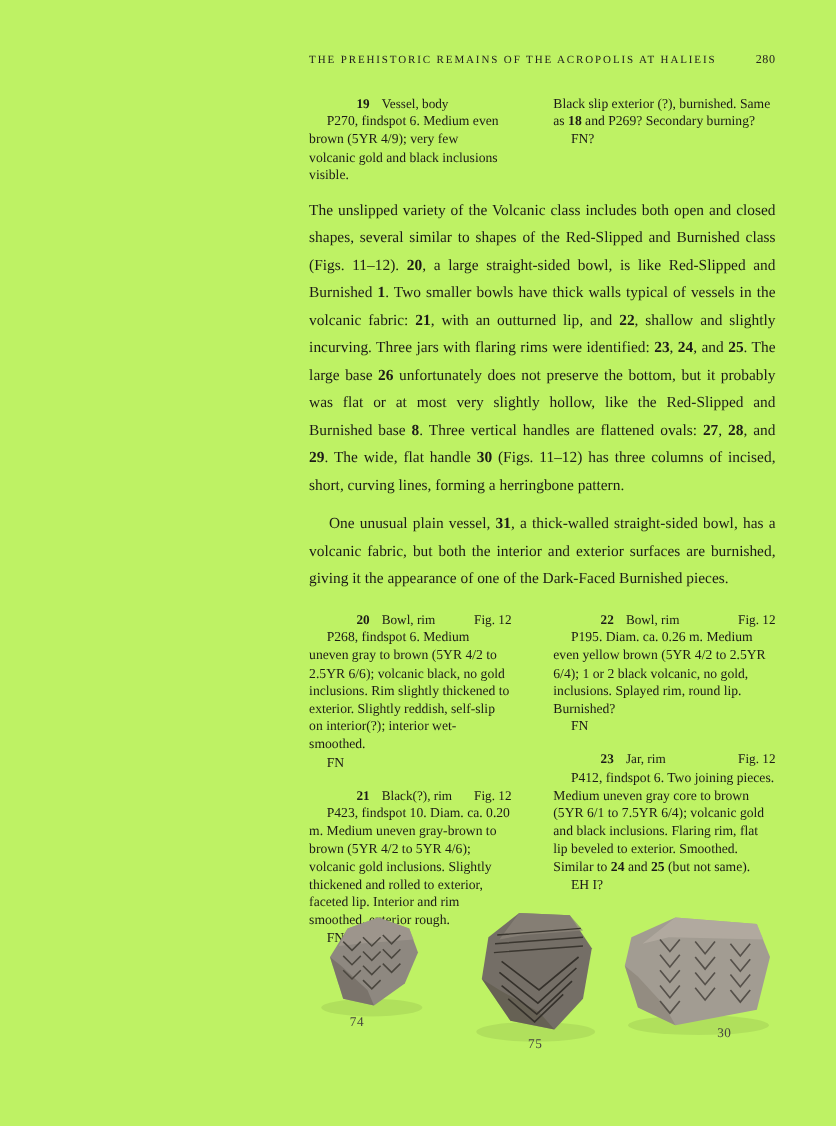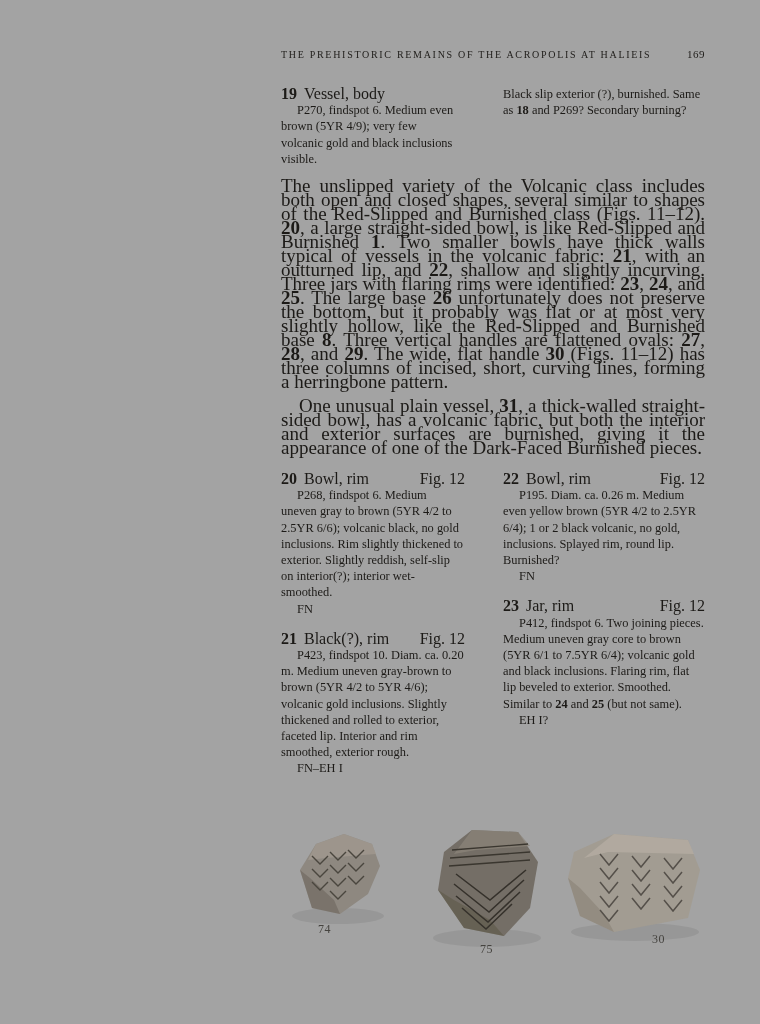--- a/index.html
+++ b/index.html
@@ -5,41 +5,41 @@
   * { margin:0; padding:0; box-sizing:border-box; }
   html,body { width:760px; height:1024px; }
   body {
     background:#e8e8e8;
     font-family:"Liberation Serif", serif;
     color:#1c1a17;
   }
   .page {
     position:relative;
     width:760px; height:1024px;
-    background:#a3a3a3;
+    background:#bef264;
     overflow:hidden;
   }
 
   
   .main-col {
     position:absolute; left:281px; top:48px; width:424px;
   }
   .running-header {
     display:flex; justify-content:space-between; align-items:baseline;
     font-size:10px; letter-spacing:1.7px; line-height:13px;
     color:#23211e;
   }
   .rh-page { letter-spacing:0.5px; font-size:11px; }
 
   .row { display:flex; justify-content:space-between; }
   .e19-row { margin-top:25px; }
   .e19-left  { width:180px; }
   .e19-right { width:202px; }
 
-  .e-head { display:flex; font-size:16px; line-height:16.2px; }
+  .e-head { display:flex; font-size:12px; line-height:16.2px;margin-left:43px; }
   .e-num  { font-weight:bold; min-width:23px; }
   .e-title{ flex:1; }
   .e-fig  { }
   .e-body {
     font-size:12.4px; line-height:16.2px;
     text-indent:16px; text-align:left;
   }
   .e-body.noindent { text-indent:0; }
   .e-date { font-size:12.4px; line-height:16.2px; padding-left:16px; }
 
@@ -47,21 +47,21 @@
     margin-top:26px;
     font-size:15px; font-weight:normal;
     font-variant:small-caps;
     letter-spacing:1.6px;
     line-height:21px;
     color:#1c1a17;
   }
 
   .para {
     margin-top:12px;
-    font-size:19px; line-height:14px;
+    font-size:14px; line-height:25px;
     text-align:justify;
   }
   .para.indent { text-indent:18px; margin-top:10px; }
   .b { font-weight:bold; }
 
   .catalog-row { margin-top:16px; }
   .cat-left  { width:184px; }
   .cat-right { width:202px; }
   .entry + .entry { margin-top:14px; }
 
@@ -85,33 +85,34 @@
 </style>
 </head>
 <body>
 
 <div class="page">
 
   <div class="main-col">
 
     <div class="running-header">
       <span class="rh-title">THE PREHISTORIC REMAINS OF THE ACROPOLIS AT HALIEIS</span>
-      <span class="rh-page">169</span>
+      <span class="rh-page">280</span>
     </div>
 
     <div class="row e19-row">
       <div class="e19-left">
         <div class="e-head">
           <span class="e-num">19</span>
           <span class="e-title">Vessel, body</span>
         </div>
         <p class="e-body"><span>P270, findspot 6. Medium even brown (5YR 4/9); very few volcanic gold and black inclusions visible.</span></p>
       </div>
       <div class="e19-right">
         <p class="e-body noindent"><span>Black slip exterior (?), burnished. Same as </span><span class="b">18</span><span> and P269? Secondary burning?</span></p>
+        <div class="e-date">FN?</div>
       </div>
     </div>
 
 
     <p class="para"><span>The unslipped variety of the Volcanic class includes both open and closed shapes, several similar to shapes of the Red-Slipped and Burnished class (Figs. 11–12). </span><span class="b">20</span><span>, a large straight-sided bowl, is like Red-Slipped and Burnished </span><span class="b">1</span><span>. Two smaller bowls have thick walls typical of vessels in the volcanic fabric: </span><span class="b">21</span><span>, with an outturned lip, and </span><span class="b">22</span><span>, shallow and slightly incurving. Three jars with flaring rims were identified: </span><span class="b">23</span><span>, </span><span class="b">24</span><span>, and </span><span class="b">25</span><span>. The large base </span><span class="b">26</span><span> unfortunately does not preserve the bottom, but it probably was flat or at most very slightly hollow, like the Red-Slipped and Burnished base </span><span class="b">8</span><span>. Three vertical handles are flattened ovals: </span><span class="b">27</span><span>, </span><span class="b">28</span><span>, and </span><span class="b">29</span><span>. The wide, flat handle </span><span class="b">30</span><span> (Figs. 11–12) has three columns of incised, short, curving lines, forming a herringbone pattern.</span></p>
     <p class="para indent"><span>One unusual plain vessel, </span><span class="b">31</span><span>, a thick-walled straight-sided bowl, has a volcanic fabric, but both the interior and exterior surfaces are burnished, giving it the appearance of one of the Dark-Faced Burnished pieces.</span></p>
 
     <div class="row catalog-row">
 
       <div class="cat-left">

